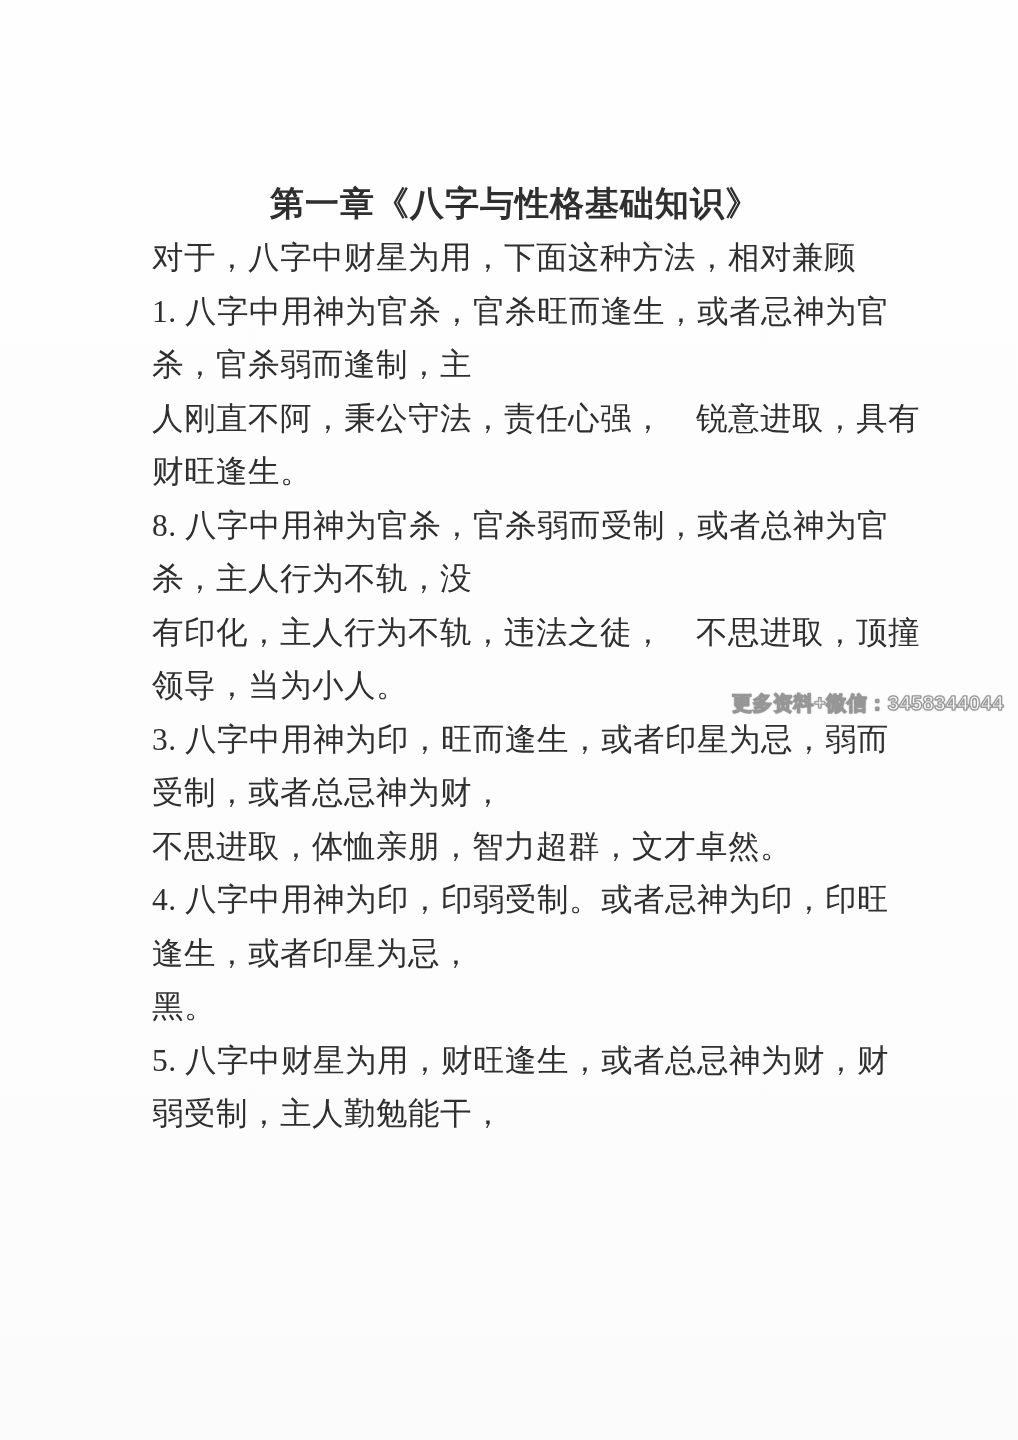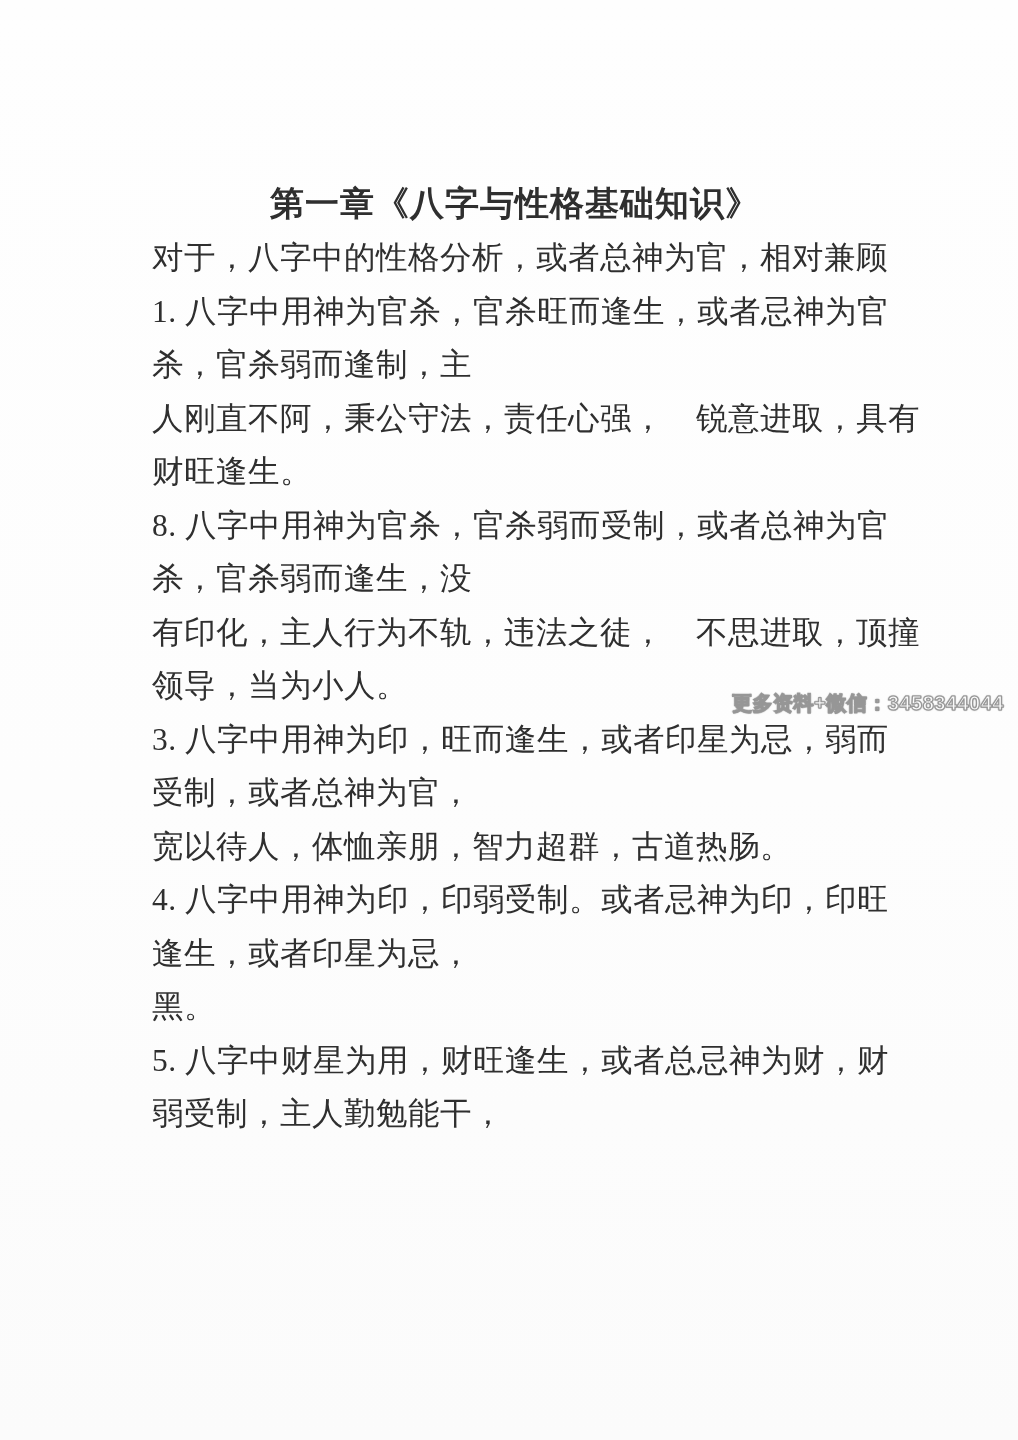--- a/index.html
+++ b/index.html
@@ -64,32 +64,32 @@
     white-space: nowrap;
   }
 </style>
 </head>
 <body>
 
 <div class="page" style="--bg: #fdfdfd; --text: #2f2f2f; --wm-fill: #fafafa; --wm-outline: #969696;">
   <h1 class="title">第一章《八字与性格基础知识》</h1>
 
   <div class="body-text" id="body-lines">
-      <div class="line">对于，八字中的性格分析，或者总神为官，相对兼顾</div>
+      <div class="line">对于，八字中财星为用，下面这种方法，相对兼顾</div>
       <div class="line">1. 八字中用神为官杀，官杀旺而逢生，或者忌神为官</div>
       <div class="line">杀，官杀弱而逢制，主</div>
       <div class="line">人刚直不阿，秉公守法，责任心强，　锐意进取，具有</div>
       <div class="line">财旺逢生。</div>
       <div class="line">8. 八字中用神为官杀，官杀弱而受制，或者总神为官</div>
-      <div class="line">杀，官杀弱而逢生，没</div>
+      <div class="line">杀，主人行为不轨，没</div>
       <div class="line">有印化，主人行为不轨，违法之徒，　不思进取，顶撞</div>
       <div class="line">领导，当为小人。</div>
       <div class="line">3. 八字中用神为印，旺而逢生，或者印星为忌，弱而</div>
-      <div class="line">受制，或者总神为官，</div>
-      <div class="line">宽以待人，体恤亲朋，智力超群，古道热肠。</div>
+      <div class="line">受制，或者总忌神为财，</div>
+      <div class="line">不思进取，体恤亲朋，智力超群，文才卓然。</div>
       <div class="line">4. 八字中用神为印，印弱受制。或者忌神为印，印旺</div>
       <div class="line">逢生，或者印星为忌，</div>
       <div class="line">黑。</div>
       <div class="line">5. 八字中财星为用，财旺逢生，或者总忌神为财，财</div>
       <div class="line">弱受制，主人勤勉能干，</div>
     </div>
 
   <div class="watermark">
     <div class="wm-line">更多资料+微信：3458344044</div>
   </div>

